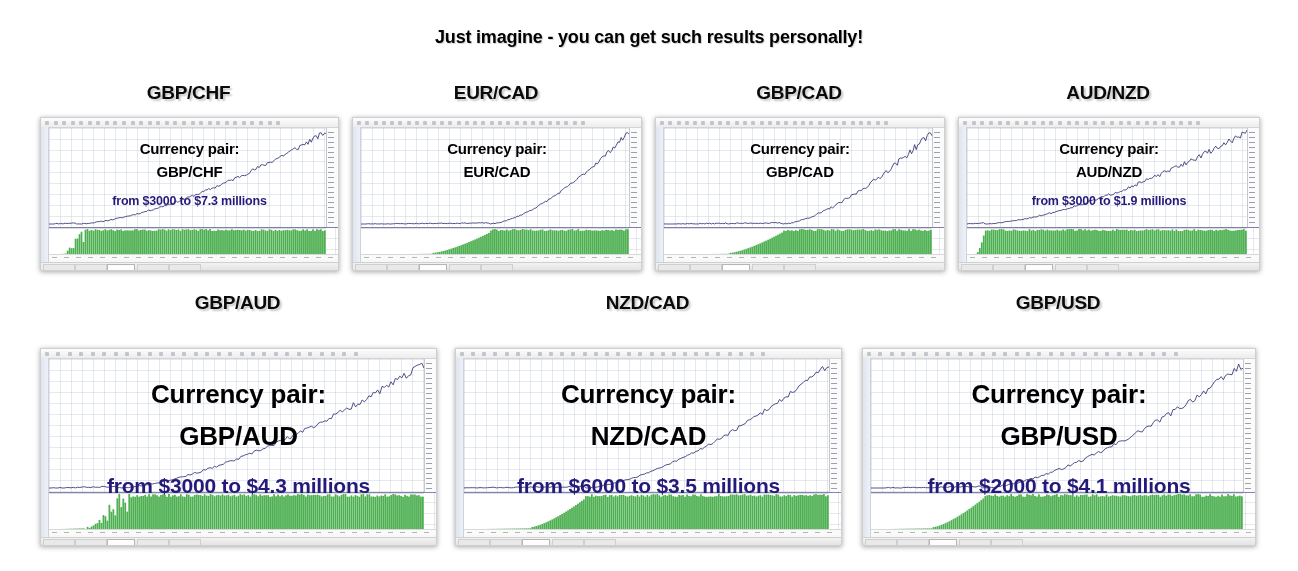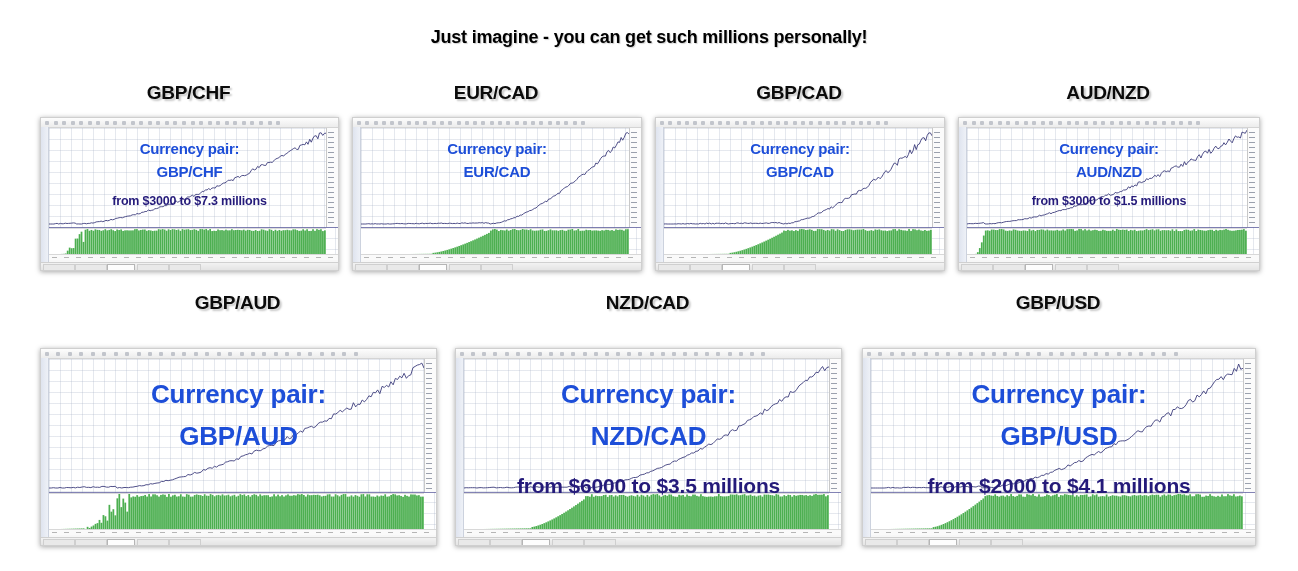--- a/index.html
+++ b/index.html
@@ -76,27 +76,27 @@
   .tabstrip{
     position:absolute;left:0;right:0;bottom:0;height:7px;
     background:linear-gradient(#f2f2f2,#e4e4e4);border-top:1px solid #d0d0d0;
   }
   .tabstrip i{
     position:absolute;top:1px;height:5px;background:#e9e9e9;border:1px solid #cfcfcf;
   }
   .tabstrip i.on{background:#fdfdfd;border-color:#b5b5b5;}
   
   .ov{position:absolute;left:0;right:0;text-align:center;pointer-events:none;}
-  .ov-cp,.ov-pair{color:#1d4ed8;font-weight:bold;letter-spacing:-0.2px;}
+  .ov-cp,.ov-pair{color:#000000;font-weight:bold;letter-spacing:-0.2px;}
   .ov-amt{color:#241a7a;font-weight:bold;letter-spacing:-0.2px;}
 </style>
 </head>
 <body>
 
-<div class="page-title">Just imagine - you can get such millions personally!</div>
+<div class="page-title">Just imagine - you can get such results personally!</div>
 
 <div class="panel-title" style="left:40px;top:82px;width:297px;">GBP/CHF</div>
 <div class="panel-title" style="left:352px;top:82px;width:288px;">EUR/CAD</div>
 <div class="panel-title" style="left:655px;top:82px;width:288px;">GBP/CAD</div>
 <div class="panel-title" style="left:958px;top:82px;width:300px;">AUD/NZD</div>
 <div class="panel-title" style="left:40px;top:292px;width:395px;">GBP/AUD</div>
 <div class="panel-title" style="left:455px;top:292px;width:385px;">NZD/CAD</div>
 <div class="panel-title" style="left:862px;top:292px;width:392px;">GBP/USD</div>
 
 <div class="terminal" id="t0" style="left:40px;top:117px;width:297px;height:152px;">
@@ -1053,21 +1053,21 @@
     </div>
     <div class="tabstrip">
       <i class="" style="left:2px;width:30px"></i>
       <i class="" style="left:34px;width:30px"></i>
       <i class="on" style="left:66px;width:26px"></i>
       <i class="" style="left:96px;width:30px"></i>
       <i class="" style="left:128px;width:30px"></i>
     </div>
     <div class="ov ov-cp" style="top:22px;font-size:15px">Currency pair:</div>
     <div class="ov ov-pair" style="top:45px;font-size:15px">AUD/NZD</div>
-    <div class="ov ov-amt" style="top:76px;font-size:12.5px">from $3000 to $1.5 millions</div>
+    <div class="ov ov-amt" style="top:76px;font-size:12.5px">from $3000 to $1.9 millions</div>
   </div>
 
 <div class="terminal" id="t4" style="left:40px;top:348px;width:395px;height:196px;">
     <div class="tbar">
       <i style="left:4px"></i>
       <i style="left:15.441176470588236px"></i>
       <i style="left:26.88235294117647px"></i>
       <i style="left:38.32352941176471px"></i>
       <i style="left:49.76470588235294px"></i>
       <i style="left:61.205882352941174px"></i>
@@ -1362,20 +1362,21 @@
     </div>
     <div class="tabstrip">
       <i class="" style="left:2px;width:30px"></i>
       <i class="" style="left:34px;width:30px"></i>
       <i class="on" style="left:66px;width:26px"></i>
       <i class="" style="left:96px;width:30px"></i>
       <i class="" style="left:128px;width:30px"></i>
     </div>
     <div class="ov ov-cp" style="top:30px;font-size:26px">Currency pair:</div>
     <div class="ov ov-pair" style="top:72px;font-size:26px">GBP/AUD</div>
+    <div class="ov ov-amt" style="top:125px;font-size:21px">from $3000 to $4.3 millions</div>
   </div>
 <div class="terminal" id="t5" style="left:455px;top:348px;width:385px;height:196px;">
     <div class="tbar">
       <i style="left:4px"></i>
       <i style="left:15.147058823529411px"></i>
       <i style="left:26.294117647058822px"></i>
       <i style="left:37.44117647058823px"></i>
       <i style="left:48.588235294117645px"></i>
       <i style="left:59.73529411764706px"></i>
       <i style="left:70.88235294117646px"></i>

